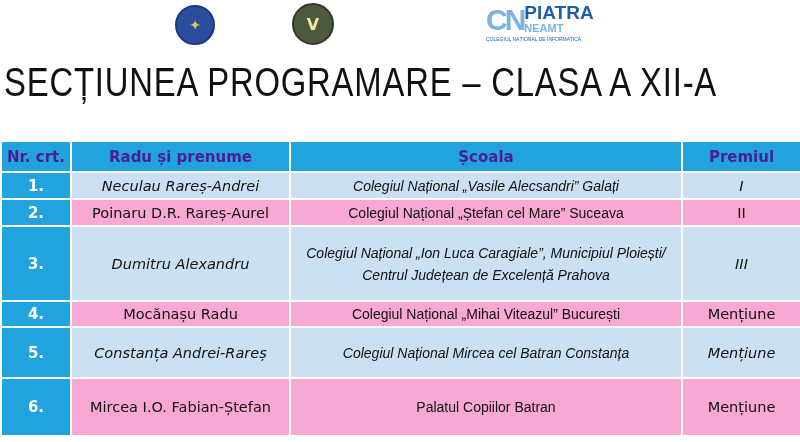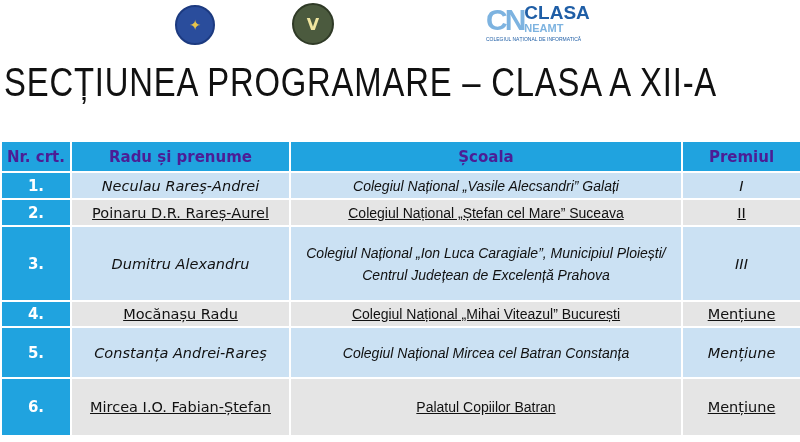--- a/index.html
+++ b/index.html
@@ -26,42 +26,42 @@
   .title { position:absolute; left:4px; top:58px; font-family:"Liberation Sans Narrow","Liberation Sans", sans-serif;
            font-size:40px; color:#111; letter-spacing:1px; transform:scaleX(0.82); transform-origin:left top; white-space:nowrap; line-height:48px; }
 
   table { position:absolute; left:0; top:142px; width:800px; border-collapse:collapse; table-layout:fixed; }
   col.c1 { width:70px; } col.c2 { width:219px; } col.c3 { width:392px; } col.c4 { width:119px; }
   th { background:#20a3df; color:#4c1d95; font-family:"DejaVu Sans", sans-serif; font-weight:bold; font-size:15px;
        height:29px; padding:0; border:2px solid #ffffff; border-top:0; }
   td { border:2px solid #ffffff; padding:0 2px; text-align:center; color:#111; font-size:15px; line-height:22px; }
   td.nr { background:#20a3df; color:#fff; font-weight:bold; font-size:15px; }
   tr.odd td:not(.nr) { background:#cbe1f3;font-style:italic; }
-  tr.even td:not(.nr) { background:#e5e5e5;text-decoration:underline; }
+  tr.even td:not(.nr) { background:#f9a8d4; }
   td.school { font-family:"Liberation Sans", sans-serif; font-size:14px; line-height:22px; }
   td.name { font-family:"DejaVu Sans", sans-serif; font-size:14.5px; }
   td.prize { font-family:"DejaVu Sans", sans-serif; font-size:14.5px; }
   tr.r1 td { height:25px; } tr.r2 td { height:25px; } tr.r3 td { height:73px; }
   tr.r4 td { height:24px; } tr.r5 td { height:49px; } tr.r6 td { height:56px; }
 </style>
 </head>
 <body>
 
 <div class="logos">
   <div class="logo logo1">
     <div class="seal">✦</div>
   </div>
   <div class="logo logo2">
     <div class="seal2">V</div>
   </div>
   <div class="logo logo3">
     <div class="cn">
       <span class="cn-mark">CN</span>
       <div class="cn-right">
-        <span class="cn-piatra">CLASA</span>
+        <span class="cn-piatra">PIATRA</span>
         <span class="cn-neamt">NEAMT</span>
       </div>
     </div>
     <span class="cn-sub">COLEGIUL NAȚIONAL DE INFORMATICĂ</span>
   </div>
 </div>
 
 <div class="title">SECȚIUNEA PROGRAMARE – CLASA A XII-A</div>
 
 <table>

